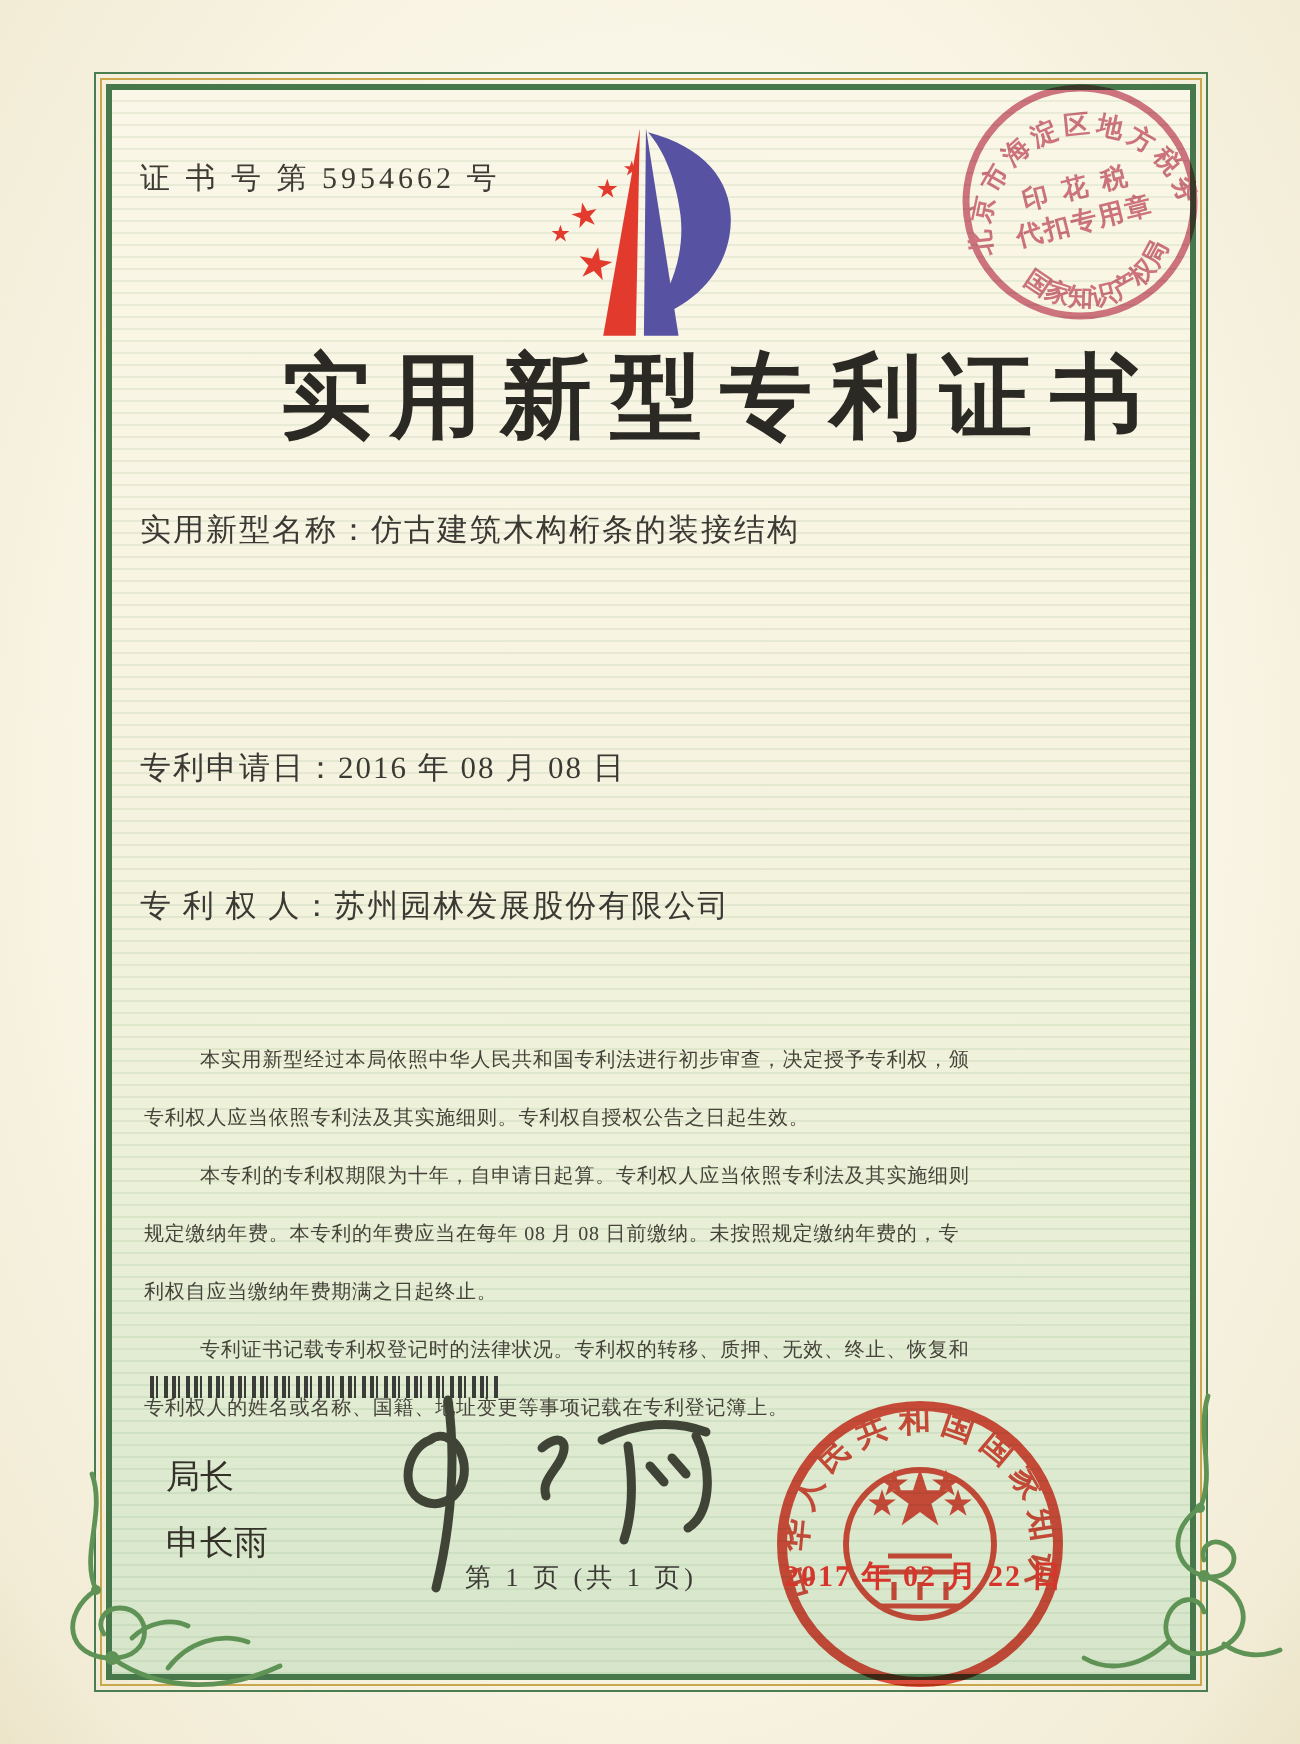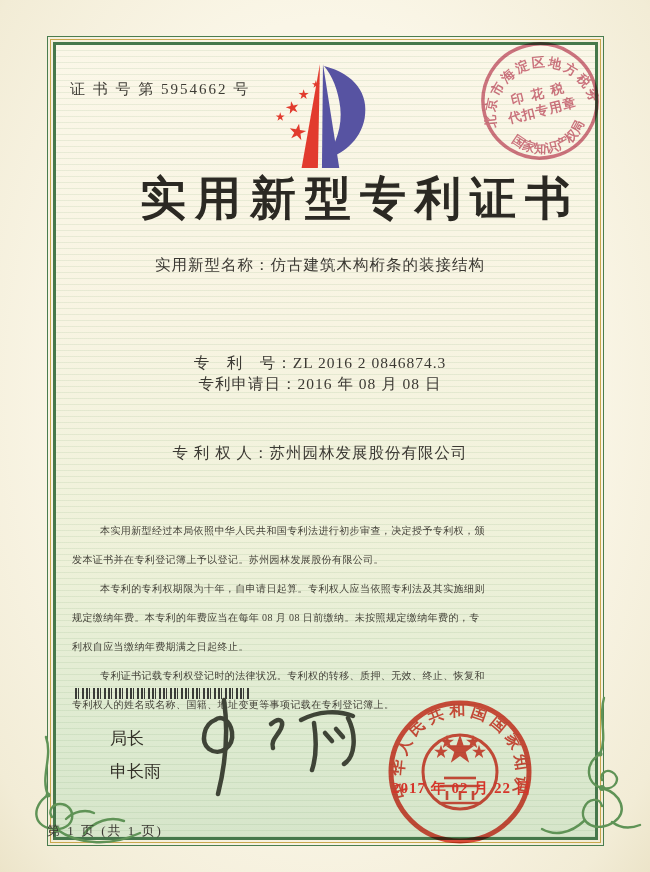--- a/index.html
+++ b/index.html
@@ -30,50 +30,50 @@
     font-size:15px; letter-spacing:2px; color:#3e3c35;
   }
   .logo { position:absolute; left:268px; top:60px; width:112px; height:114px; z-index:3; }
   .doc-title {
     position:absolute; left:47px; top:168px; width:617px; z-index:3;
     text-align:center; font-size:46px; font-weight:700; color:#2b2923;
     letter-spacing:9px; text-indent:9px;
   }
   .field-row {
     position:absolute; left:70px; width:500px; z-index:3;
-    font-size:15.5px; color:#3b3933; letter-spacing:1px; white-space:nowrap;text-align:center;
+    font-size:15.5px; color:#3b3933; letter-spacing:1px; white-space:nowrap;
   }
   .field-label { color:#3b3933; }
   .field-value { color:#3b3933; }
   .body-text {
     position:absolute; left:72px; top:516px; width:508px; z-index:3;
     font-size:10px; line-height:29px; color:#45433a; letter-spacing:0.4px;
   }
   .body-line { white-space:nowrap; }
   .body-line.indent { padding-left:28px; }
   .barcode {
     position:absolute; left:75px; top:688px; width:176px; height:11px; z-index:3; opacity:.85;
     background: repeating-linear-gradient(90deg,
       #1d1d1d 0px, #1d1d1d 2px, rgba(0,0,0,0) 2px, rgba(0,0,0,0) 3px,
       #1d1d1d 3px, #1d1d1d 4px, rgba(0,0,0,0) 4px, rgba(0,0,0,0) 7px,
       #1d1d1d 7px, #1d1d1d 9px, rgba(0,0,0,0) 9px, rgba(0,0,0,0) 11px);
   }
-  .signer { position:absolute; left:110px; top:722px; z-index:3; font-size:17px; line-height:33px; color:#343229; }
+  .signer { position:absolute; left:83px; top:722px; z-index:3; font-size:17px; line-height:33px; color:#343229; }
   .signature-svg { position:absolute; left:185px; top:688px; width:185px; height:112px; z-index:4; }
   .red-seal { position:absolute; left:386px; top:698px; width:148px; height:148px; z-index:4; opacity:.88; mix-blend-mode:multiply; }
   .seal-date {
     position:absolute; left:392px; top:779px; width:150px; z-index:5;
     font-size:15px; font-weight:700; color:#d5352a; letter-spacing:1px; white-space:nowrap;
   }
   .tax-seal { position:absolute; left:477px; top:38px; width:126px; height:126px; z-index:6; opacity:.8; mix-blend-mode:multiply; transform:rotate(-14deg); }
   .flourish-bl { position:absolute; left:26px; top:733px; width:132px; height:122px; z-index:2; }
   .flourish-br { position:absolute; left:536px; top:694px; width:112px; height:155px; z-index:2; }
   .footer {
-    position:absolute; left:47px; top:822px; width:487px; z-index:3;
-    text-align:left; font-size:13px; letter-spacing:2px; color:#3b3933;
+    position:absolute; left:47px; top:780px; width:487px; z-index:3;
+    text-align:center; font-size:13px; letter-spacing:2px; color:#3b3933;
   }
 </style>
 </head>
 <body>
 
 <div class="page">
 
   <div class="frame">
     <div class="frame-gold">
       <div class="frame-inner"></div>
@@ -94,33 +94,30 @@
     <use href="#star" transform="translate(24,47) scale(6.6) rotate(-12)" fill="#e23b2e"></use>
     <use href="#star" transform="translate(12,56) scale(4.6)" fill="#e23b2e"></use>
     <use href="#star" transform="translate(29,71) scale(8.6) rotate(10)" fill="#e23b2e"></use>
   </svg>
 
   <div class="doc-title">实用新型专利证书</div>
 
   <div class="field-row" style="top:255px">
     <span class="field-label">实用新型名称：</span><span class="field-value">仿古建筑木构桁条的装接结构</span>
   </div>
-  <div class="field-row" style="top:353px">
-    <span class="field-label">专　利　号：</span><span class="field-value">ZL 2016 2 0846874.3</span>
-  </div>
   <div class="field-row" style="top:374px">
     <span class="field-label">专利申请日：</span><span class="field-value">2016 年 08 月 08 日</span>
   </div>
   <div class="field-row" style="top:443px">
     <span class="field-label">专 利 权 人：</span><span class="field-value">苏州园林发展股份有限公司</span>
   </div>
 
   <div class="body-text">
     <div class="body-line indent">本实用新型经过本局依照中华人民共和国专利法进行初步审查，决定授予专利权，颁</div>
-    <div class="body-line">发本证书并在专利登记簿上予以登记。苏州园林发展股份有限公司。</div>
+    <div class="body-line">专利权人应当依照专利法及其实施细则。专利权自授权公告之日起生效。</div>
     <div class="body-line indent">本专利的专利权期限为十年，自申请日起算。专利权人应当依照专利法及其实施细则</div>
     <div class="body-line">规定缴纳年费。本专利的年费应当在每年 08 月 08 日前缴纳。未按照规定缴纳年费的，专</div>
     <div class="body-line">利权自应当缴纳年费期满之日起终止。</div>
     <div class="body-line indent">专利证书记载专利权登记时的法律状况。专利权的转移、质押、无效、终止、恢复和</div>
     <div class="body-line">专利权人的姓名或名称、国籍、地址变更等事项记载在专利登记簿上。</div>
   </div>
 
   <div class="barcode"></div>
 
   <div class="signer">

